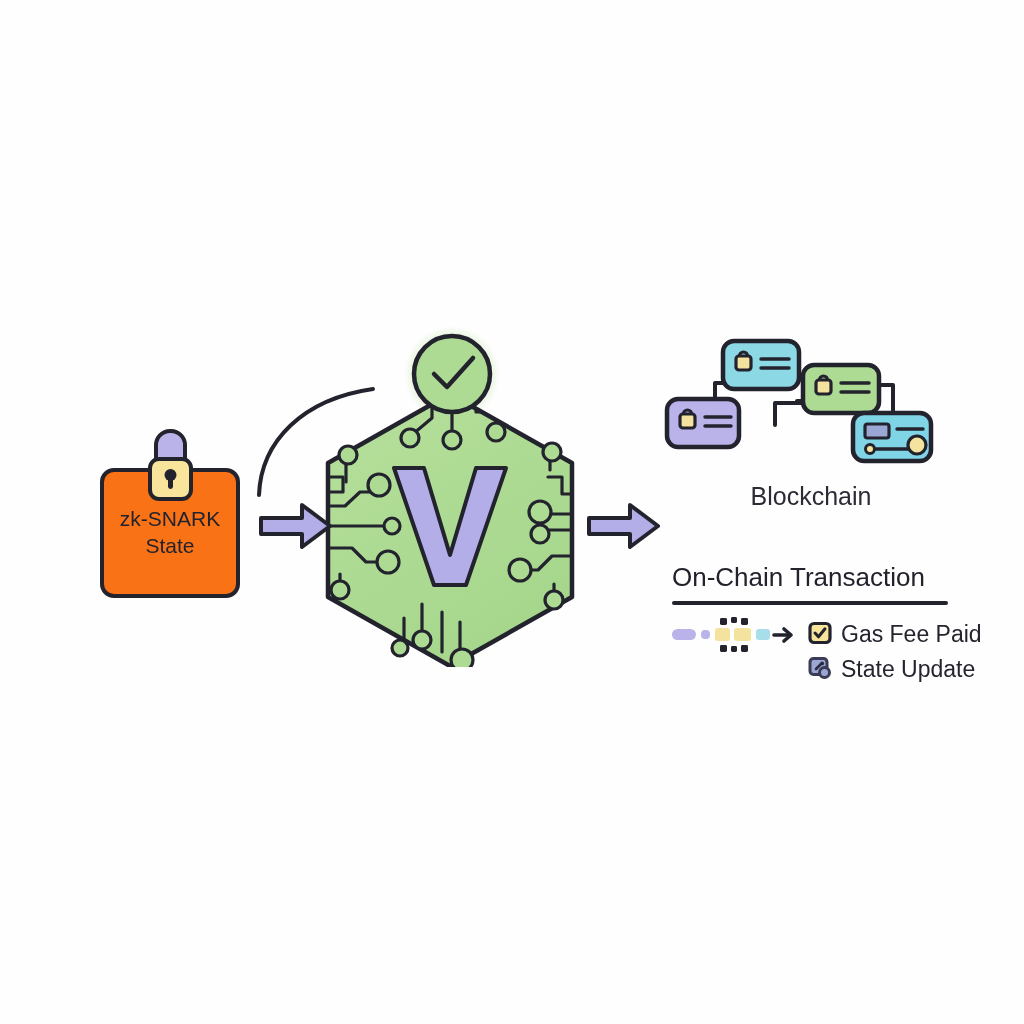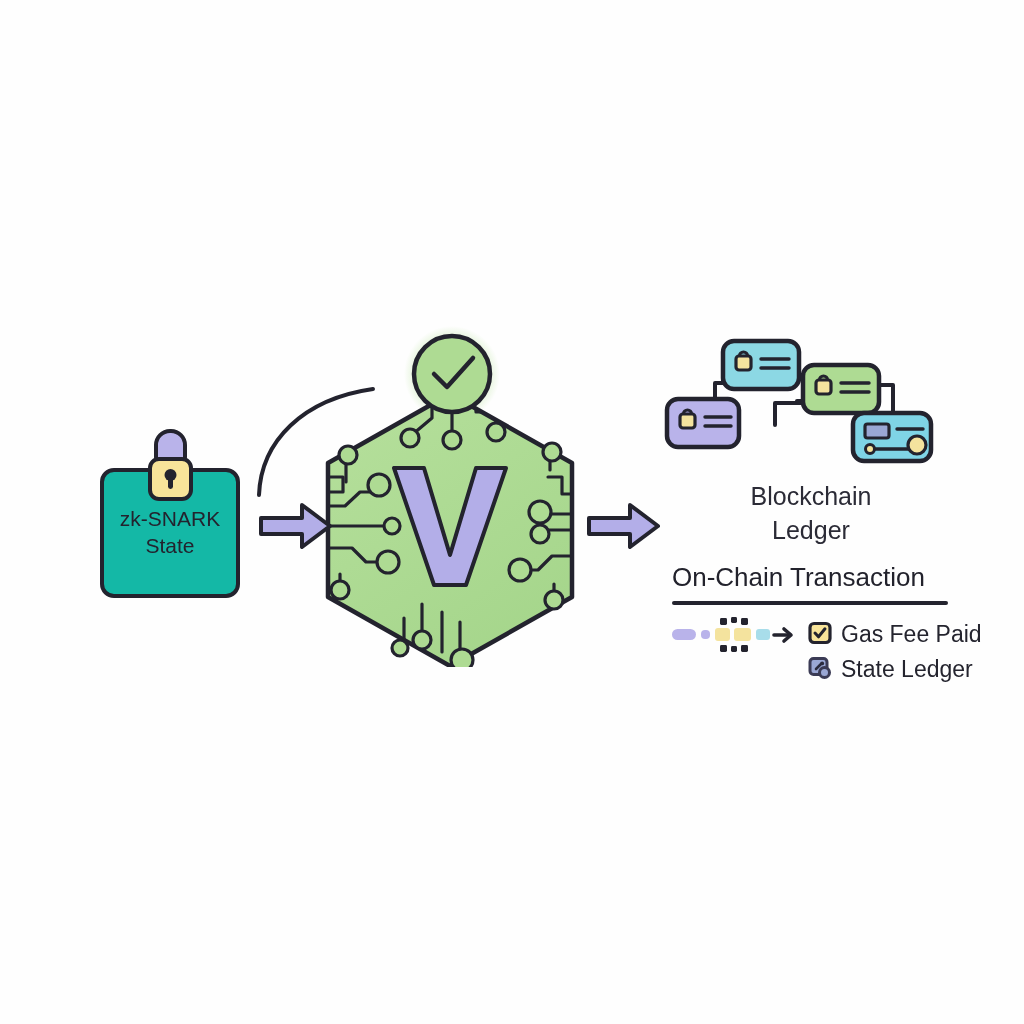--- a/index.html
+++ b/index.html
@@ -19,21 +19,21 @@
     width: 1024px;
     height: 1024px;
     background: #fefefe;
   }
   .abs { position: absolute; }
 
   
   #proof-card {
     left: 100px; top: 468px;
     width: 140px; height: 130px;
-    background: #14b8a6;
+    background: #f97316;
     border: 4px solid #23232e;
     border-radius: 14px;
     box-sizing: border-box;
     display: flex;
     flex-direction: column;
     align-items: center;
     justify-content: center;
     text-align: center;
     line-height: 1.28;
     font-size: 21px;
@@ -269,21 +269,20 @@
           <path d="M212 124 L254 124"></path>
         </g>
         <circle cx="262" cy="120" r="9" fill="#f4e39e" stroke="#23232e" stroke-width="3.2"></circle>
         <circle cx="215" cy="124" r="4.5" fill="#f4e39e" stroke="#23232e" stroke-width="3"></circle>
       </g>
     </svg>
   </div>
 
   <div class="abs" id="ledger-title">
     <span>Blockchain</span>
-    <span class="l2">Ledger</span>
   </div>
 
   <div class="abs" id="tx-heading">On-Chain Transaction</div>
   <div class="abs" id="tx-divider"></div>
 
   <div class="abs" id="flow-strip">
     <svg width="126" height="40" viewBox="0 0 126 40">
 
       <rect x="2" y="14" width="24" height="11" rx="5.5" fill="#b9b3ea"></rect>
       <rect x="31" y="15" width="9" height="9" rx="4" fill="#b9b3ea"></rect>
@@ -321,18 +320,18 @@
 
     <div class="legend-row">
       <span>
         <svg width="24" height="24" viewBox="0 0 24 24">
           <rect x="2" y="2.5" width="17" height="16" rx="3.5" fill="#9aa7d4" stroke="#3b3b55" stroke-width="3"></rect>
           <path d="M13.5 7.5 L8 13" fill="none" stroke="#2b2b3e" stroke-width="2.6" stroke-linecap="round"></path>
           <circle cx="14.2" cy="7.4" r="1.9" fill="#2b2b3e"></circle>
           <circle cx="16.5" cy="16.5" r="5" fill="#9aa7d4" stroke="#3b3b55" stroke-width="3"></circle>
         </svg>
       </span>
-      <span class="lbl">State Ledger</span>
+      <span class="lbl">State Update</span>
     </div>
 
   </div>
 
 </div>
 
 </body></html>

